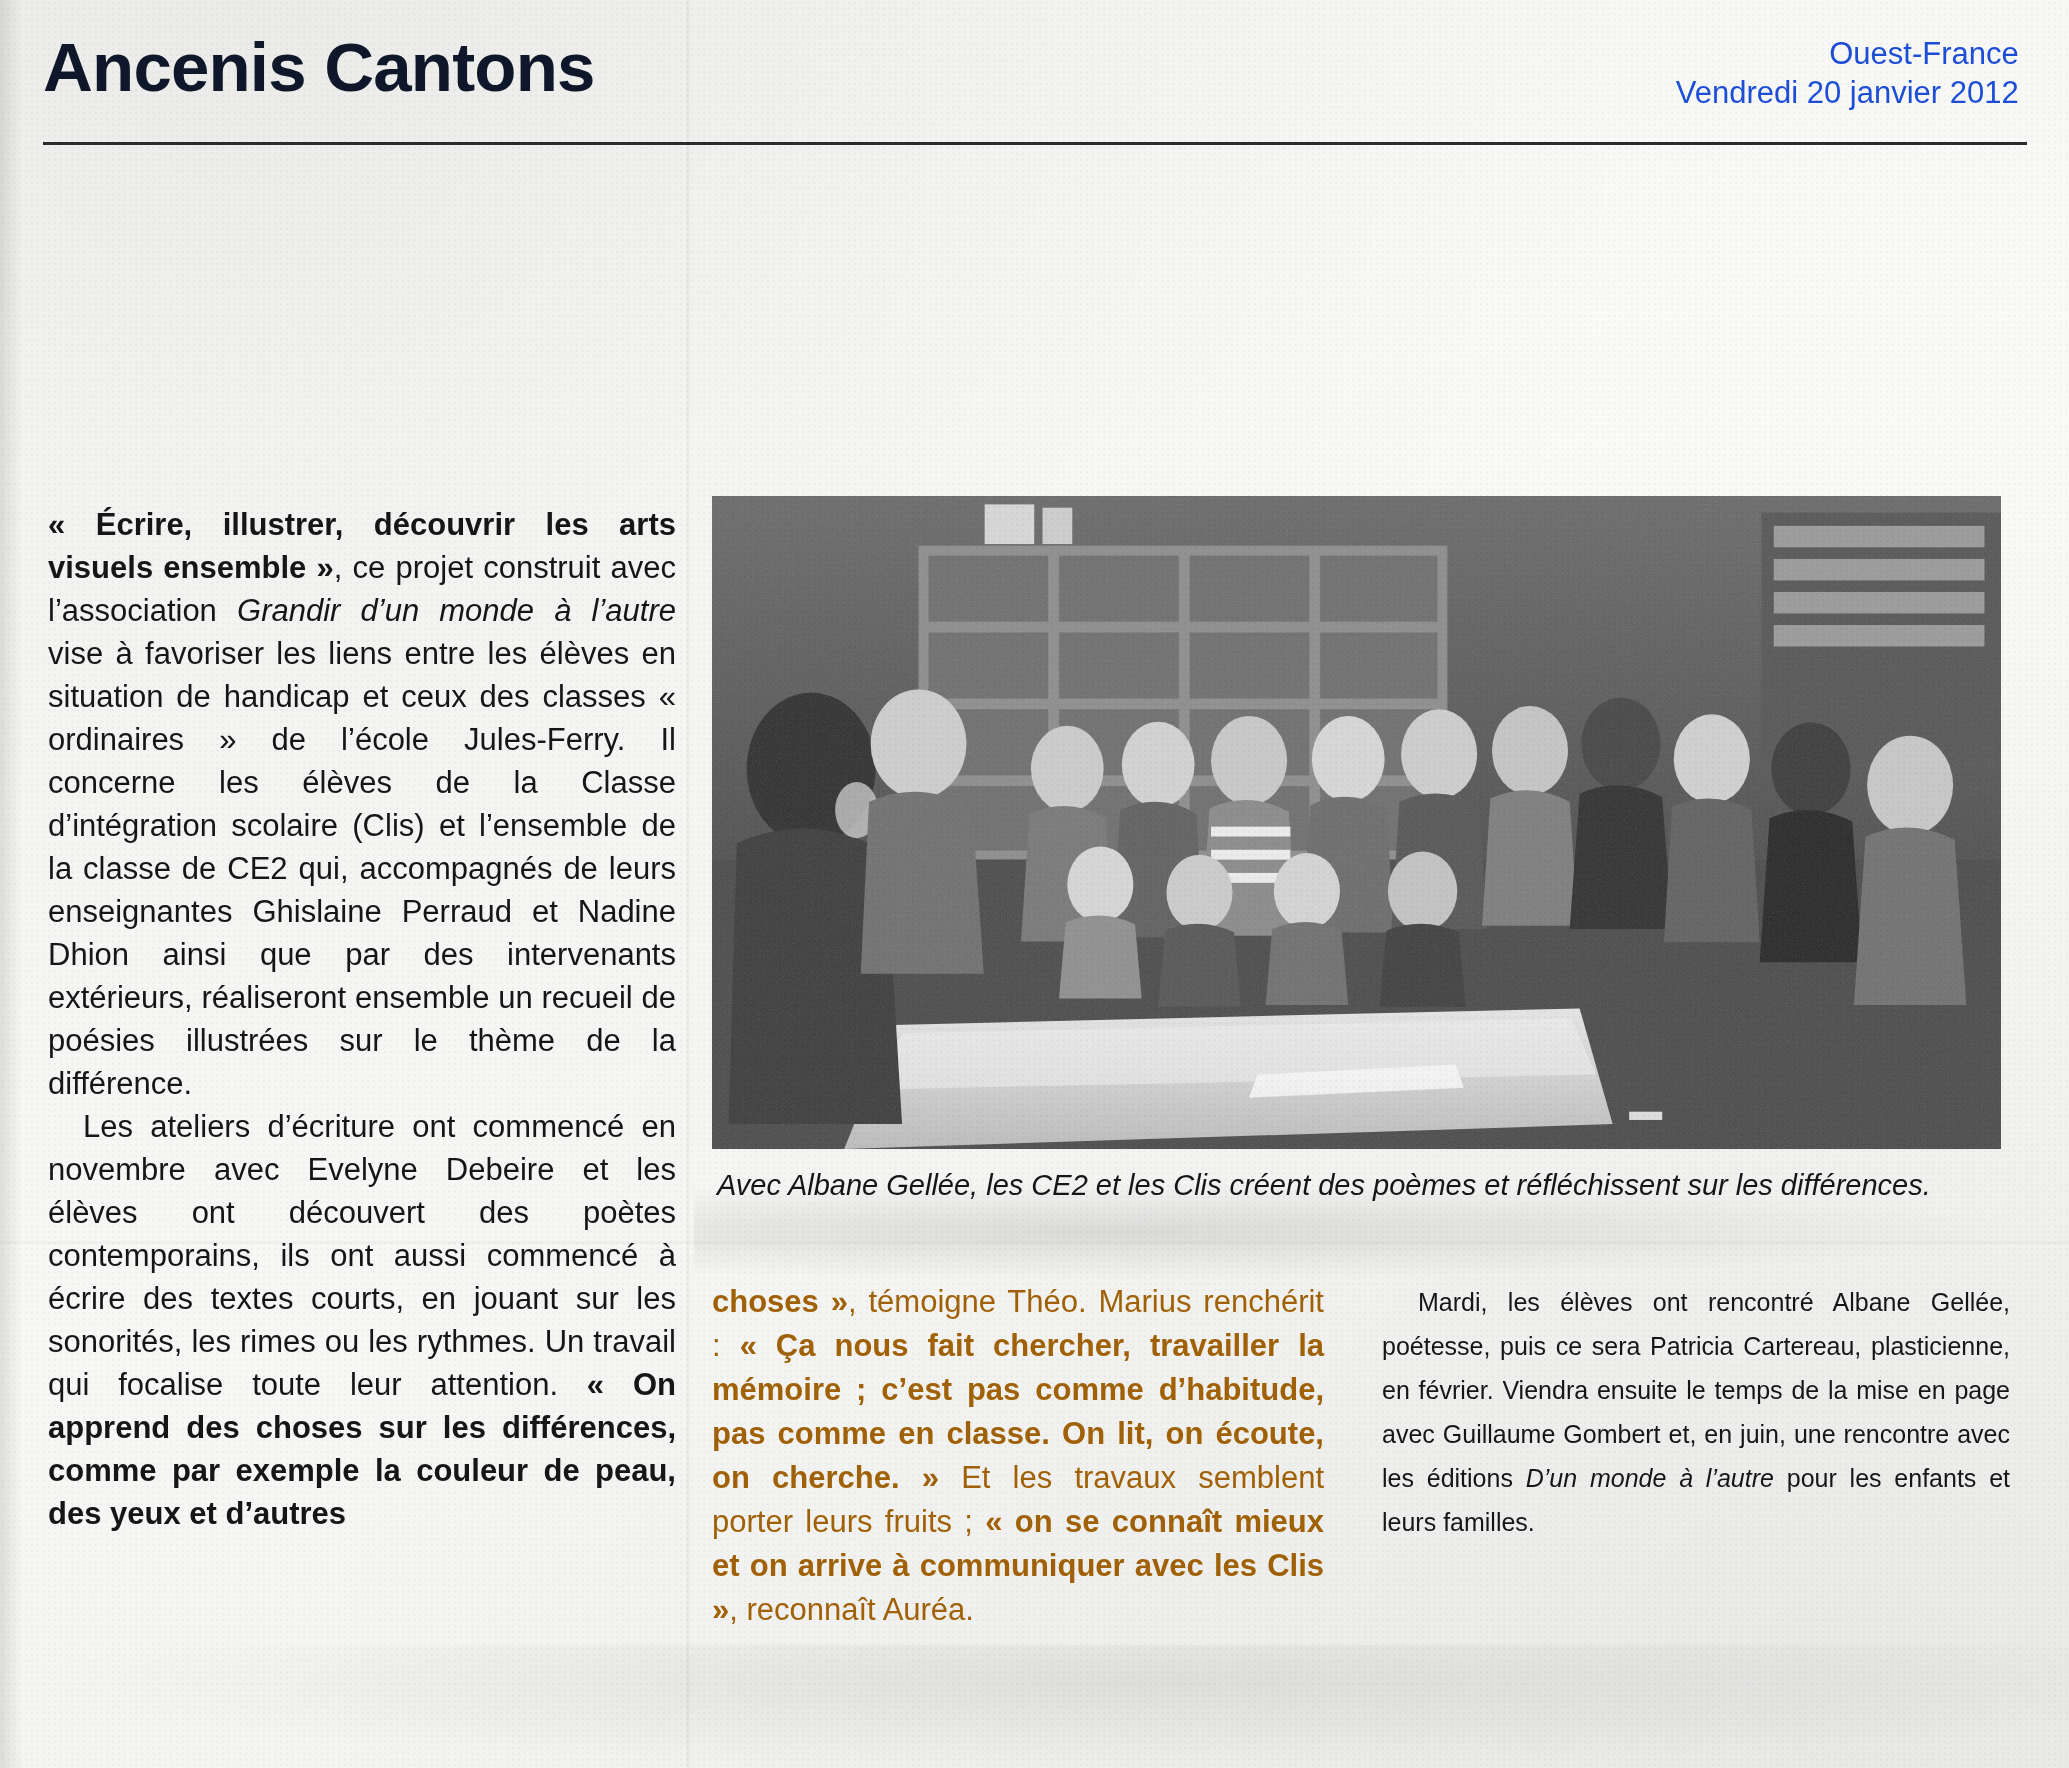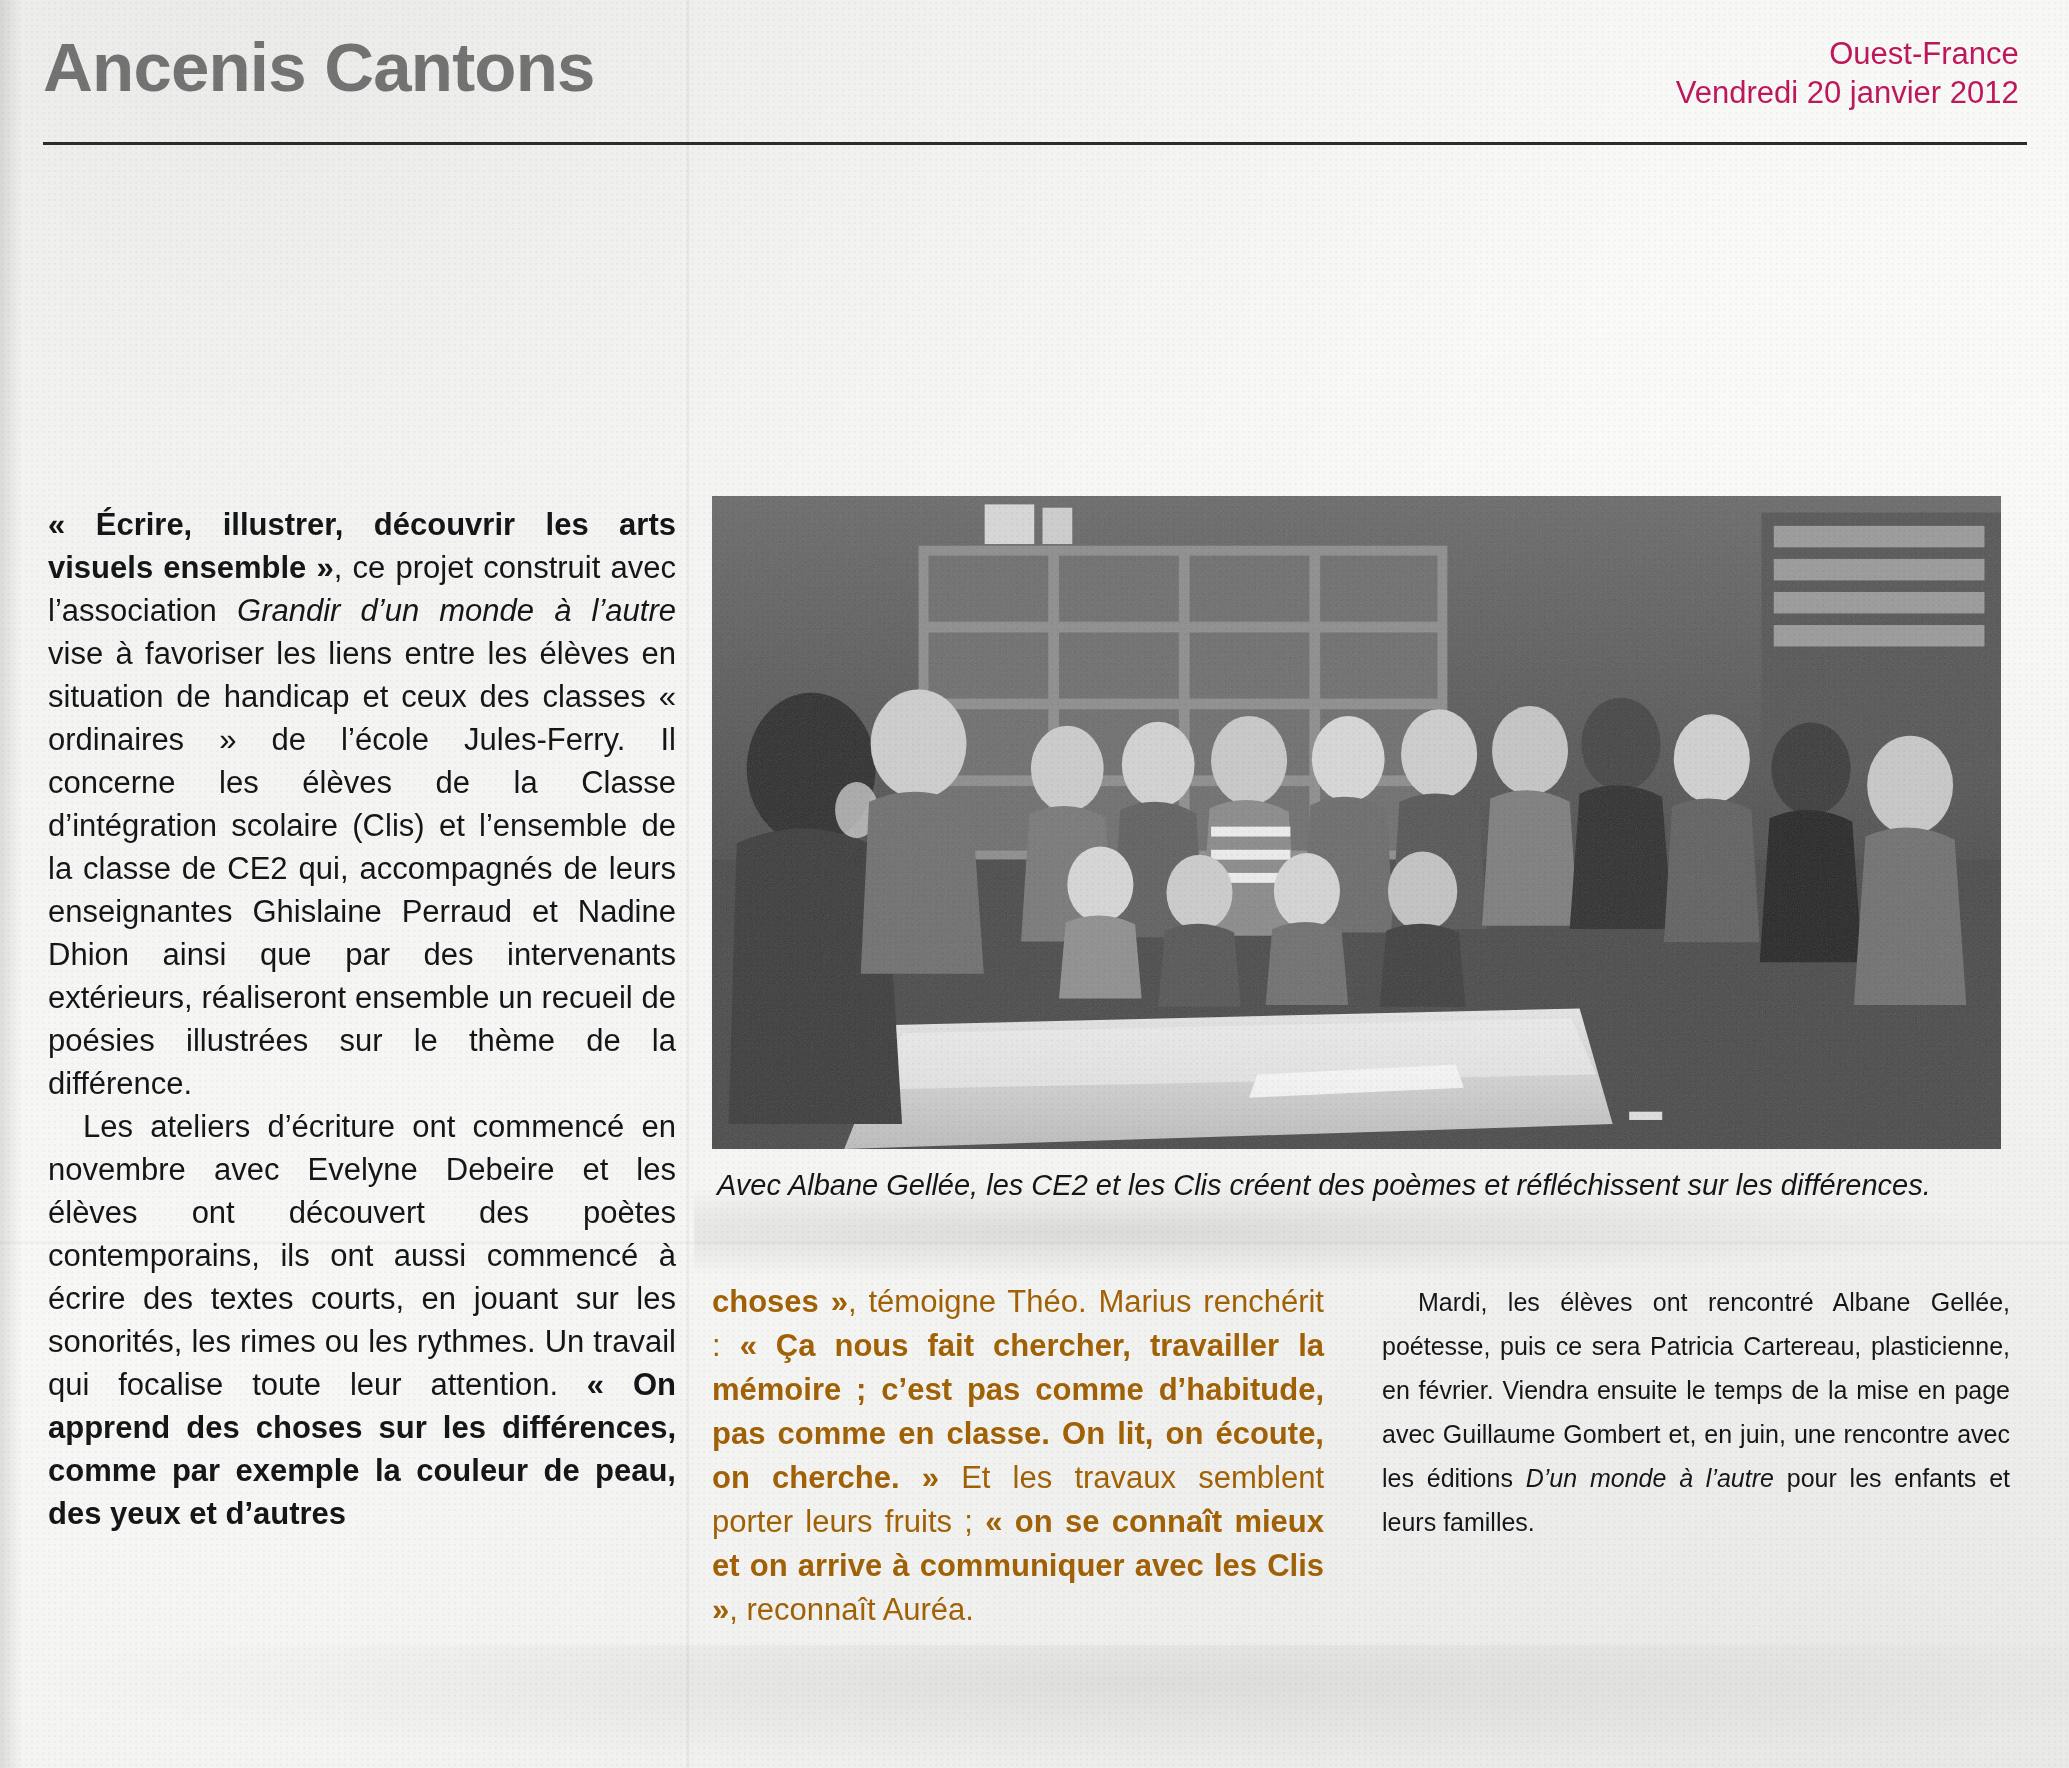--- a/index.html
+++ b/index.html
@@ -56,31 +56,31 @@
     width: 1984px;
     height: 124px;
   }
   .masthead-title {
     position: absolute;
     left: 0;
     top: 8.3px;
     font-size: 69px;
     font-weight: bold;
     letter-spacing: -0.8px;
-    color: #737373;
+    color: #0f172a;
     font-family: "Liberation Sans", sans-serif;
   }
   .masthead-meta {
     position: absolute;
     right: 8.3px;
     top: 15px;
     text-align: right;
     font-size: 31px;
     line-height: 1.25;
-    color: #be185d;
+    color: #1d4ed8;
   }
   .rule {
     position: absolute;
     left: 43px;
     top: 142px;
     width: 1984px;
     height: 2.5px;
     background: #2a2c2e;
   }
 

